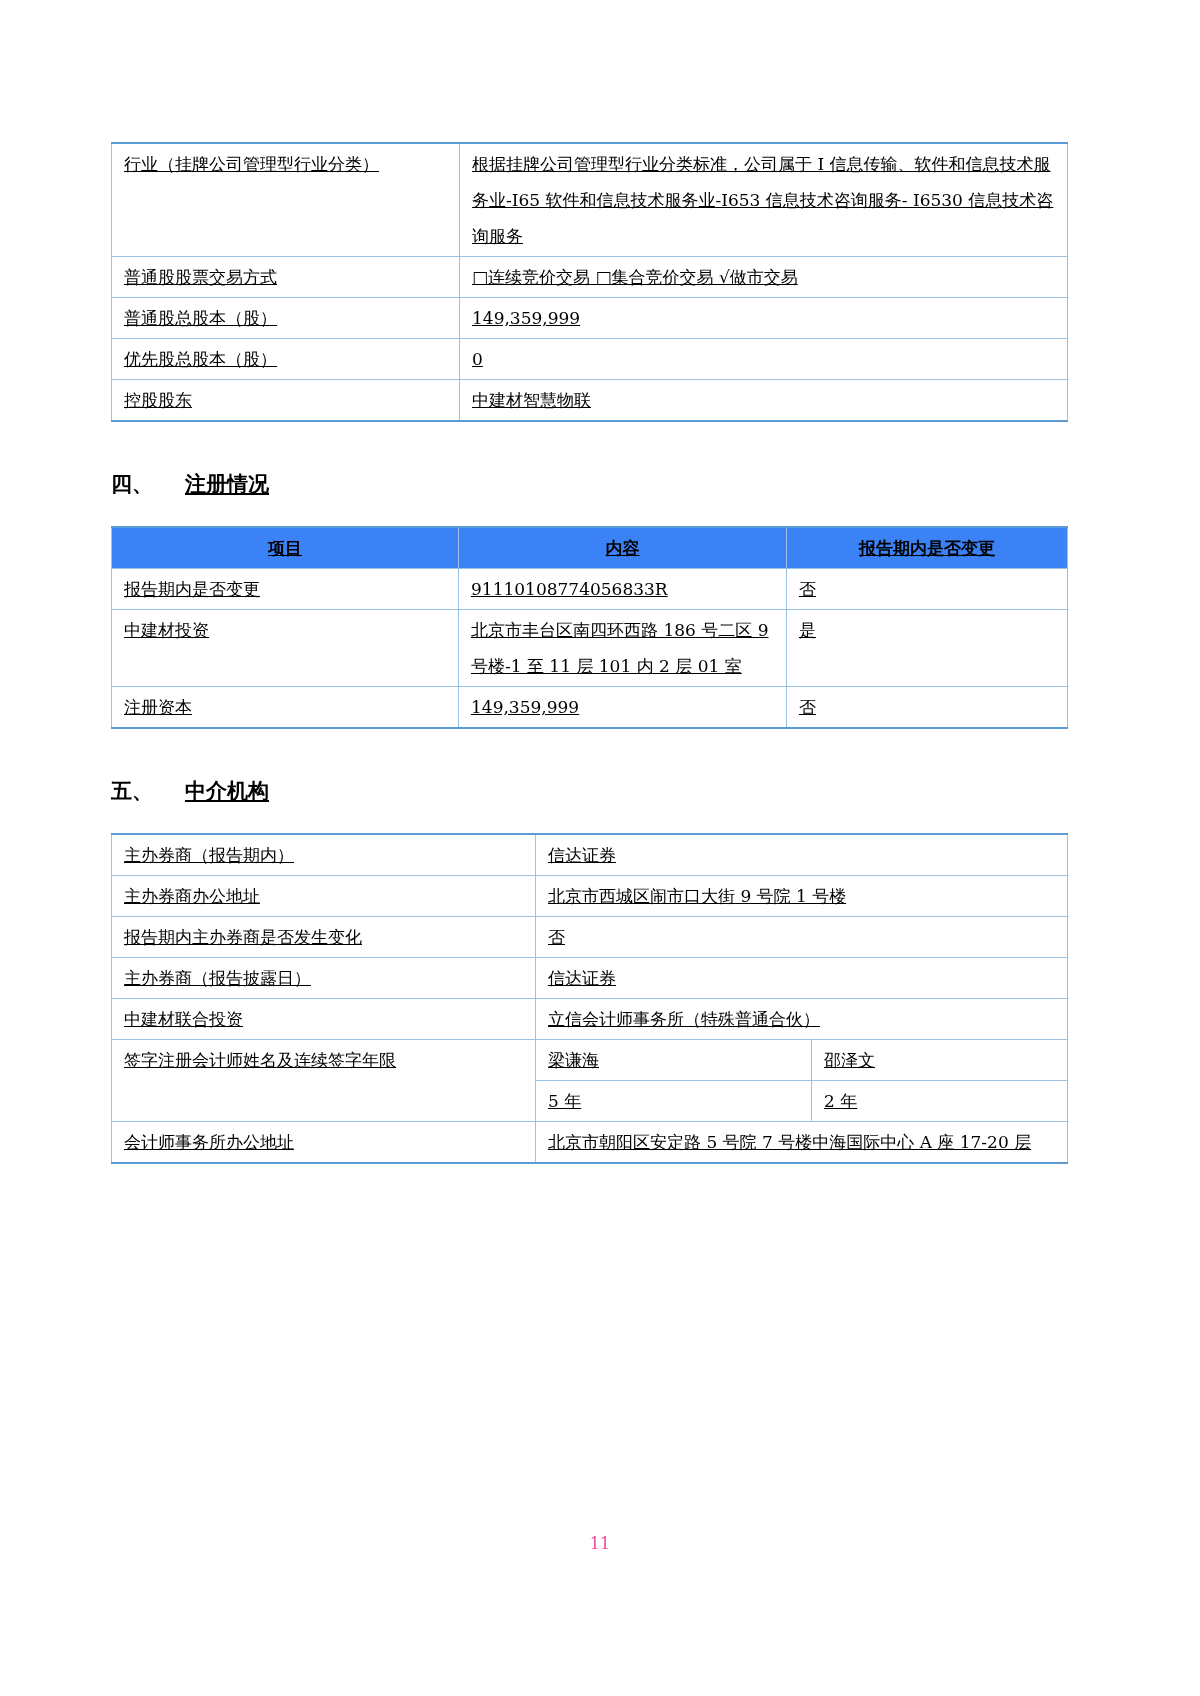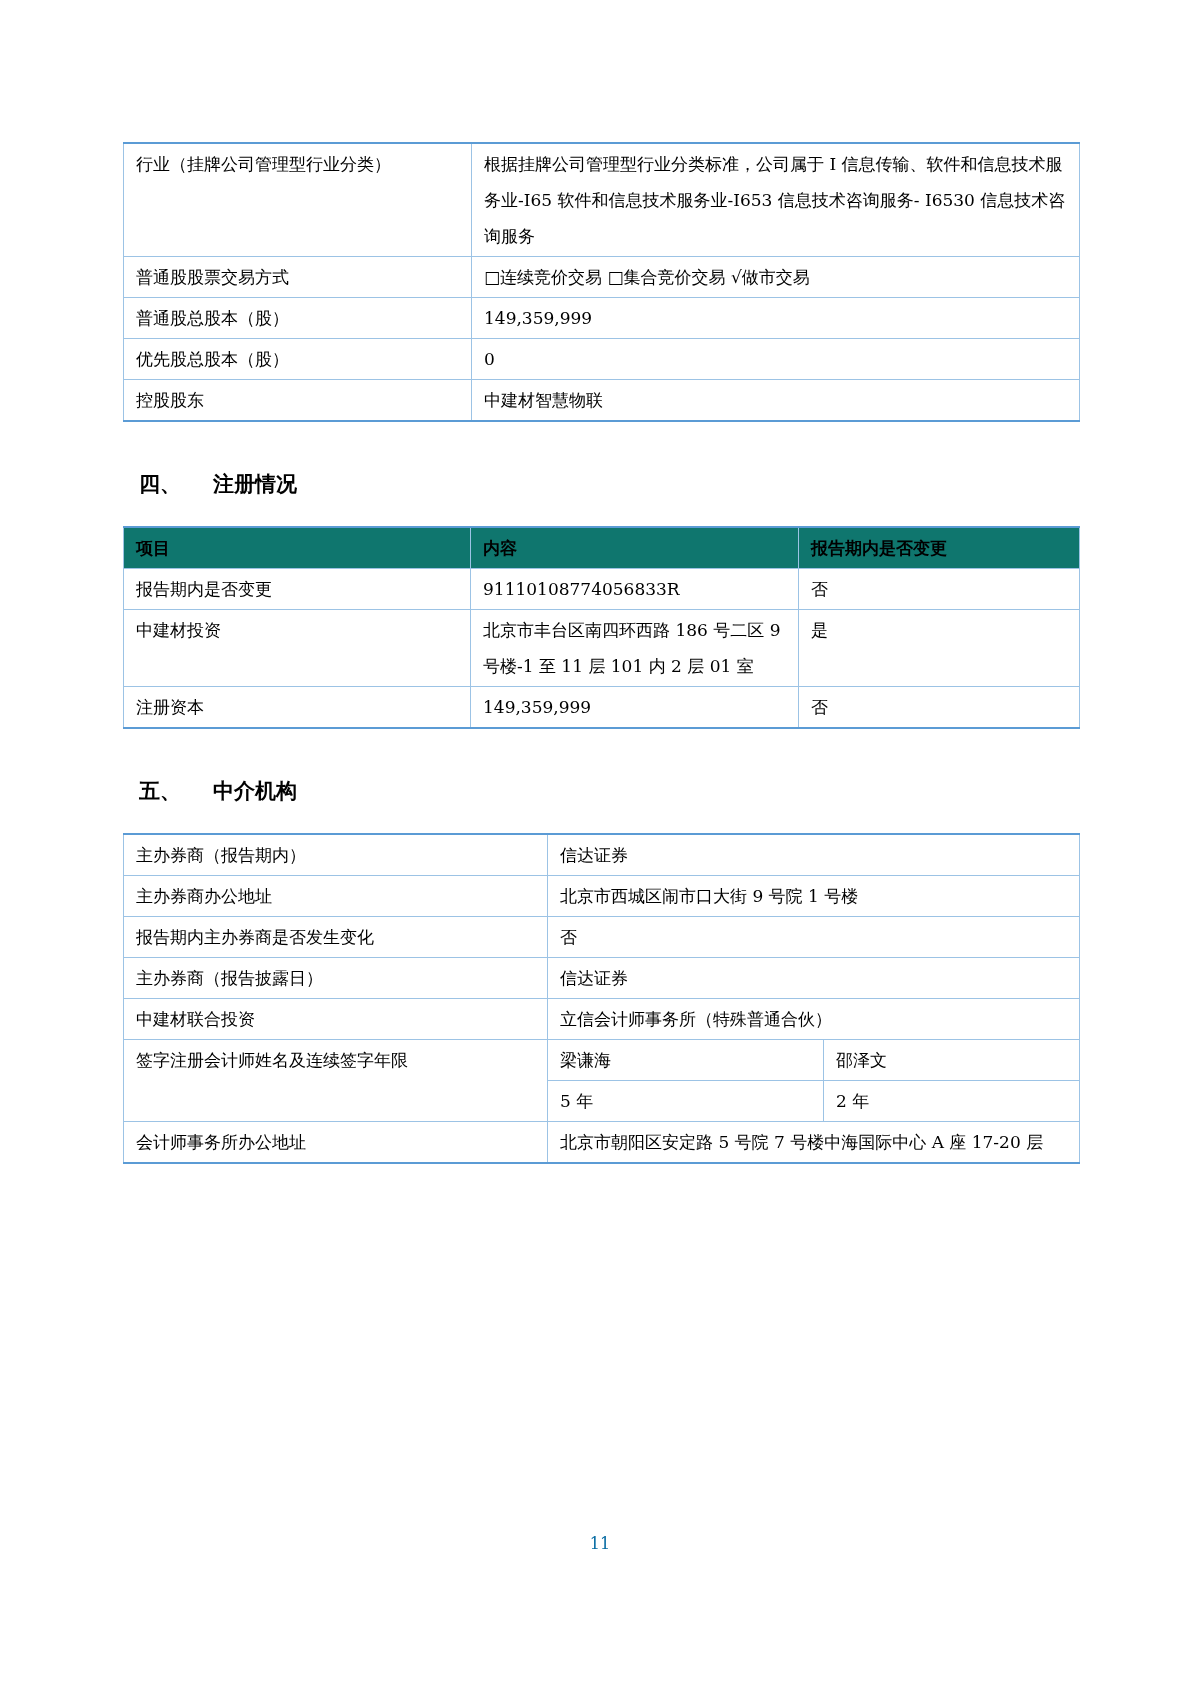--- a/index.html
+++ b/index.html
@@ -11,68 +11,70 @@
     position: relative;
     width: 1200px;
     height: 1696px;
     background: #ffffff;
     font-family: "DejaVu Serif", "Liberation Serif", serif;
     color: #000000;
     overflow: hidden;
   }
   .content {
     position: absolute;
-    left: 123px;
+    left: 111px;
     top: 142px;
     width: 956px;
+    text-decoration: underline;
   }
   table.doc {
     width: 956px;
     border-collapse: collapse;
     table-layout: fixed;
     border-top: 2px solid #5B9BD5;
     border-bottom: 2px solid #5B9BD5;
   }
   table.doc td, table.doc th {
     border: 1px solid #9CC3E5;
     font-size: 17px;
     line-height: 36px;
     padding: 2px 12px;
     vertical-align: top;
     font-weight: normal;
     text-align: left;
     word-break: break-word;
   }
   table.doc th.hdr {
-    background: #0f766e;
+    background: #3b82f6;
+    text-align: center;
     font-weight: bold;
   }
   td.v-middle { vertical-align: middle; }
   td.num-right { text-align: right; }
   .section-heading {
     font-family: "Liberation Sans", "DejaVu Sans", sans-serif;
     font-weight: bold;
     font-size: 21px;
-    margin: 48px 0 28px 16px;
+    margin: 48px 0 28px 0;
     color: #000000;
   }
   .section-heading .sec-num {
     display: inline-block;
     min-width: 74px;
   }
   .spacer-top-table { margin-top: 0; }
   .page-number {
     position: absolute;
     top: 1534px;
     left: 0;
     right: 0;
     text-align: center;
     font-size: 16px;
     font-family: "DejaVu Serif", "Liberation Serif", serif;
-    color: #0369a1;
+    color: #ec4899;
   }
 </style>
 </head>
 <body>
 
 <div class="page">
   <div class="content">
 
     <table class="doc spacer-top-table">
       <colgroup>

